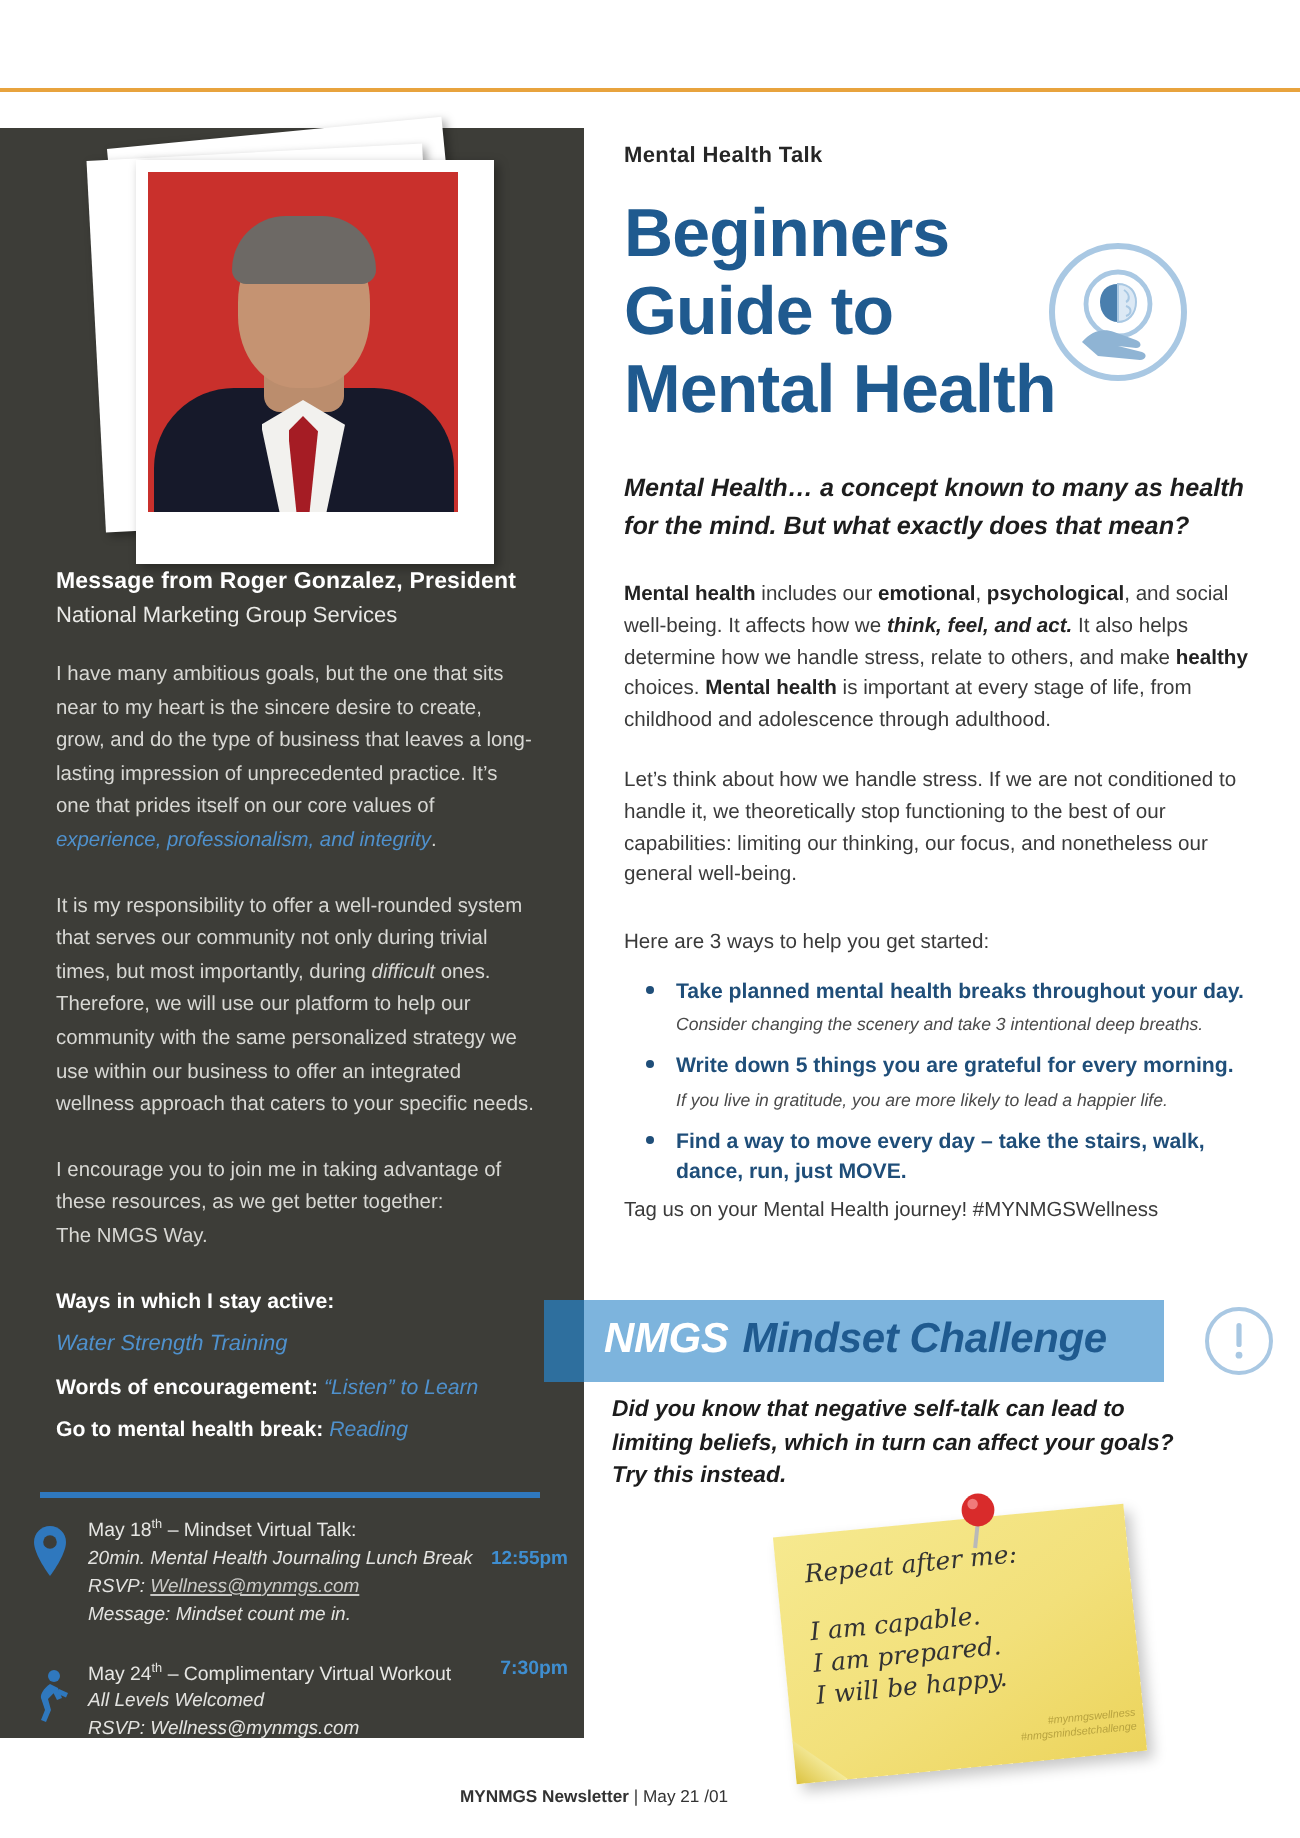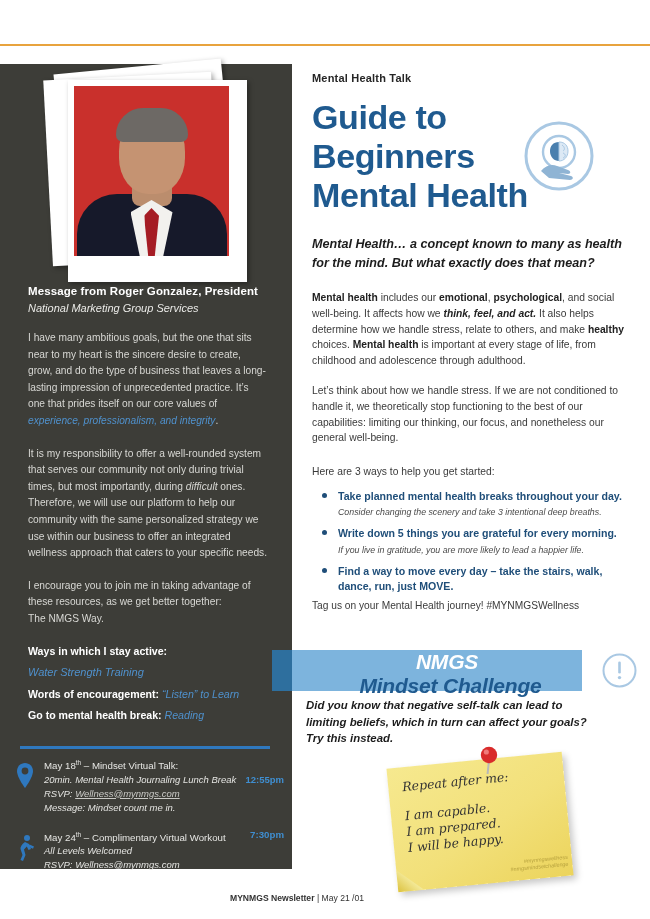--- a/index.html
+++ b/index.html
@@ -38,21 +38,21 @@
   .ph-neck{position:absolute;left:50%;bottom:50px;transform:translateX(-50%);
      width:40px;height:26px;background:#bb8d6d;border-radius:8px;}
   .ph-head{position:absolute;left:50%;top:26px;transform:translateX(-50%);
      width:66px;height:82px;background:#c59372;border-radius:48% 48% 44% 44%;}
   .ph-hair{position:absolute;left:50%;top:22px;transform:translateX(-50%);
      width:72px;height:34px;background:#6d6965;border-radius:38px 38px 10px 10px;}
 
   
   .lc-pad{position:absolute;left:28px;top:285px;width:240px;color:#e9e9e6;}
   .msg-title{font-size:11.5px;font-weight:bold;color:#ffffff;letter-spacing:.1px;}
-  .msg-sub{font-size:11px;font-style:italic;color:#eaeae7;margin-top:5px;}
+  .msg-sub{font-size:11px;color:#eaeae7;margin-top:5px;}
   .body-p{font-size:10.2px;line-height:16.6px;color:#d8d8d4;margin-top:16px;}
   .accent-i{color:#4f91cd;font-style:italic;}
   .italic{font-style:italic;}
 
   .active-block{position:absolute;left:28px;top:645px;width:250px;}
   .ab-h{font-size:10.6px;font-weight:bold;color:#ffffff;margin-bottom:9px;}
   .ab-v{color:#4f91cd;font-style:italic;font-weight:normal;}
   .ab-line{font-size:10.6px;font-weight:bold;color:#ffffff;margin-bottom:9px;}
   .ab-free{font-size:11px;color:#4f91cd;font-style:italic;margin-bottom:10px;}
 
@@ -84,21 +84,21 @@
   ul.tips > li::marker{color:#1f4e79;}
   .tip-h{font-size:10.6px;line-height:15.5px;font-weight:bold;color:#1f4e79;}
   .tip-s{font-size:8.8px;line-height:14px;font-style:italic;color:#4a4a4a;margin:1px 0 4px 0;}
   .tagline{font-size:10.2px;color:#3a3a3a;margin-top:5px;}
 
   
   .banner{position:absolute;left:272px;top:650px;width:310px;height:41px;background:#7db4dd;}
   .banner-edge{position:absolute;left:272px;top:650px;width:20px;height:41px;background:#2e6f9e;}
   .banner-txt{position:absolute;left:302px;top:650px;width:290px;height:40px;
      display:flex;align-items:center;font-size:21px;font-weight:bold;font-style:italic;
-     letter-spacing:-.2px;flex-direction:column;}
+     letter-spacing:-.2px;}
   .bt-white{color:#ffffff;}
   .bt-blue{color:#1f5a8f;margin-left:7px;}
   .excl{position:absolute;left:601px;top:652px;width:37px;height:37px;}
 
   .chal-text{position:absolute;left:306px;top:697px;width:290px;
      font-size:11.4px;line-height:16.5px;font-weight:bold;font-style:italic;color:#1c1c1c;}
 
   
   .note-wrap{position:absolute;left:392px;top:752px;width:190px;height:145px;}
   .pin{position:absolute;left:86px;top:-6px;width:22px;height:30px;z-index:3;}
@@ -218,22 +218,22 @@
       </div>
       <div class="ev-l3">RSVP: Wellness@mynmgs.com</div>
     </div>
 
   </div>
 
   <div class="right-col">
     <div class="kicker">Mental Health Talk</div>
 
     <div class="headline">
+      <div>Beginners</div>
       <div>Guide to</div>
-      <div>Beginners</div>
       <div>Mental Health</div>
     </div>
 
     <span class="mh-icon">
       <svg viewBox="0 0 80 80" width="80" height="80">
         <circle cx="40" cy="40" r="33" fill="none" stroke="#a9c8e3" stroke-width="3"></circle>
         <circle cx="40" cy="36" r="16" fill="none" stroke="#a9c8e3" stroke-width="2.4"></circle>
         <path d="M40 26 C34 26 31 30 31 35 C31 41 35 45 40 45 Z" fill="#4a7fae"></path>
         <path d="M40 26 C46 26 49 30 49 35 C49 41 45 45 40 45 Z" fill="#dce9f5" stroke="#a9c8e3" stroke-width="1"></path>
         <path d="M43 29 C46 31 46 34 44 35 M44 37 C47 38 47 41 44 42" fill="none" stroke="#a9c8e3" stroke-width="1"></path>

